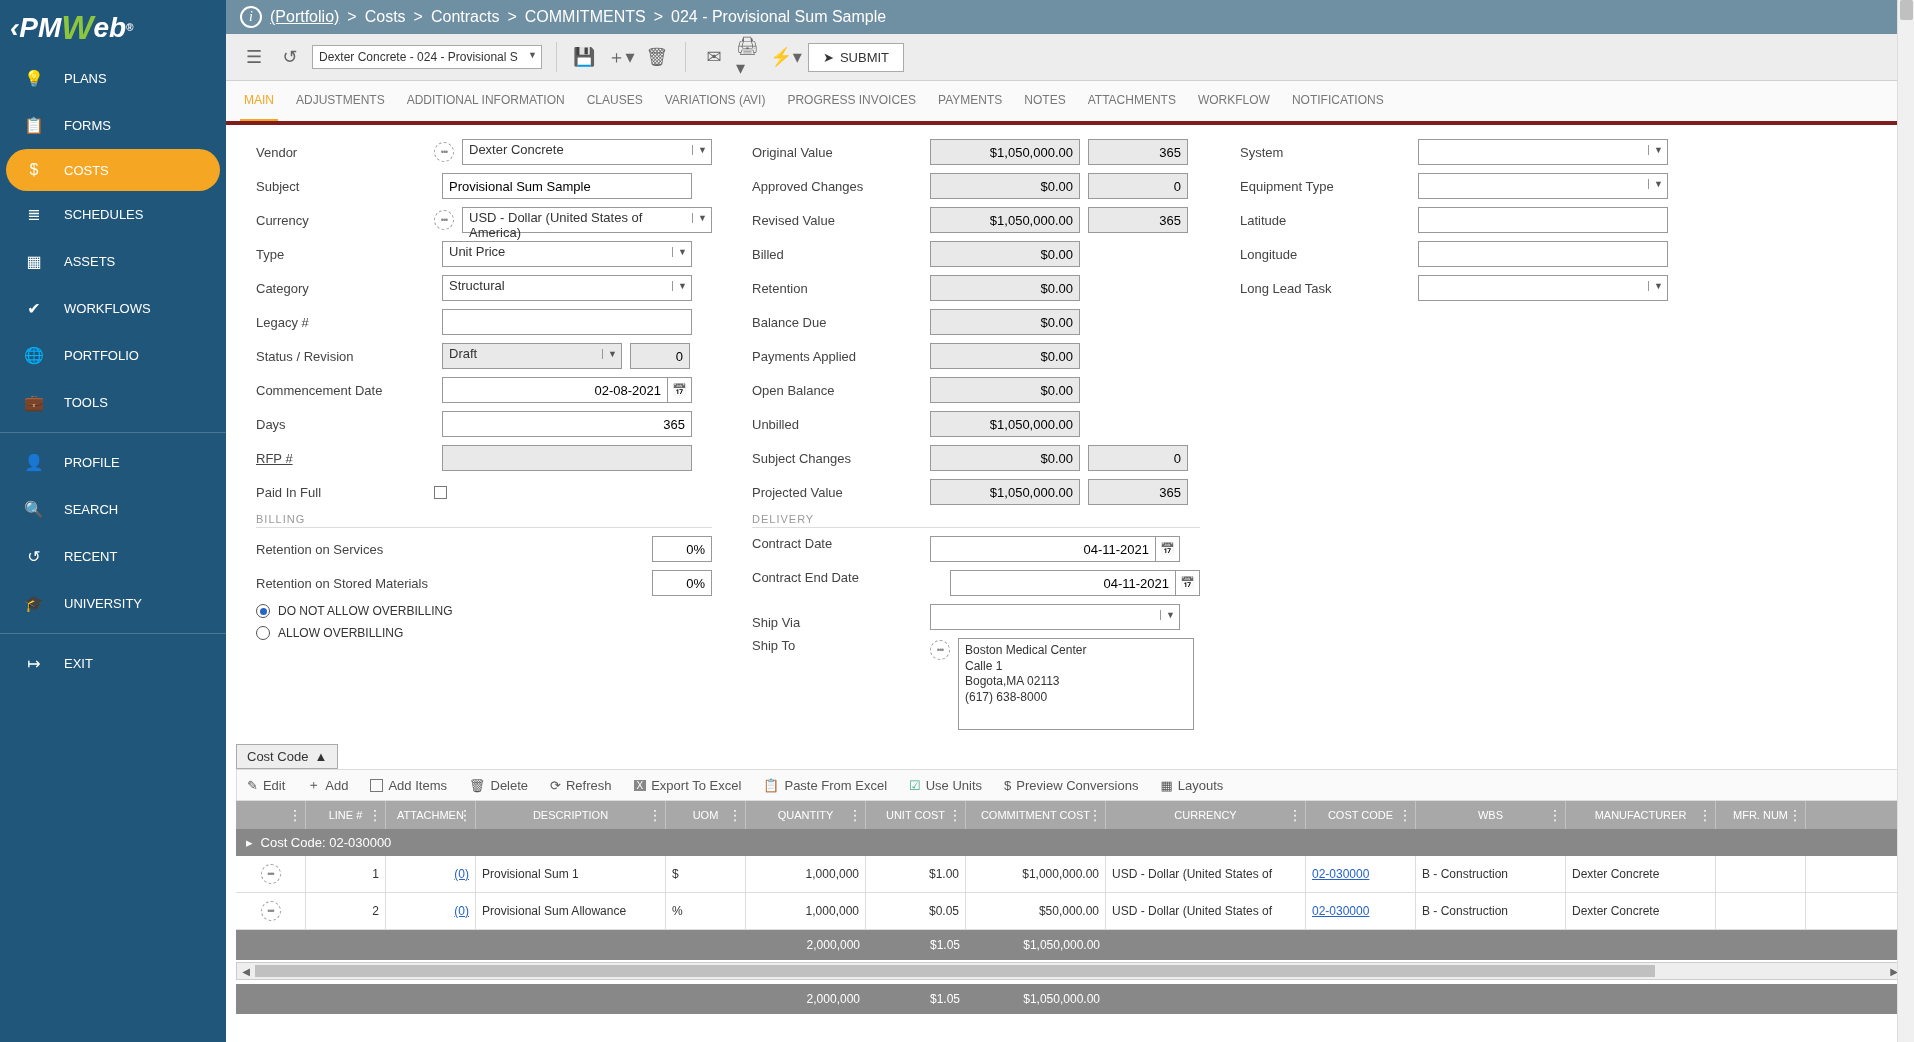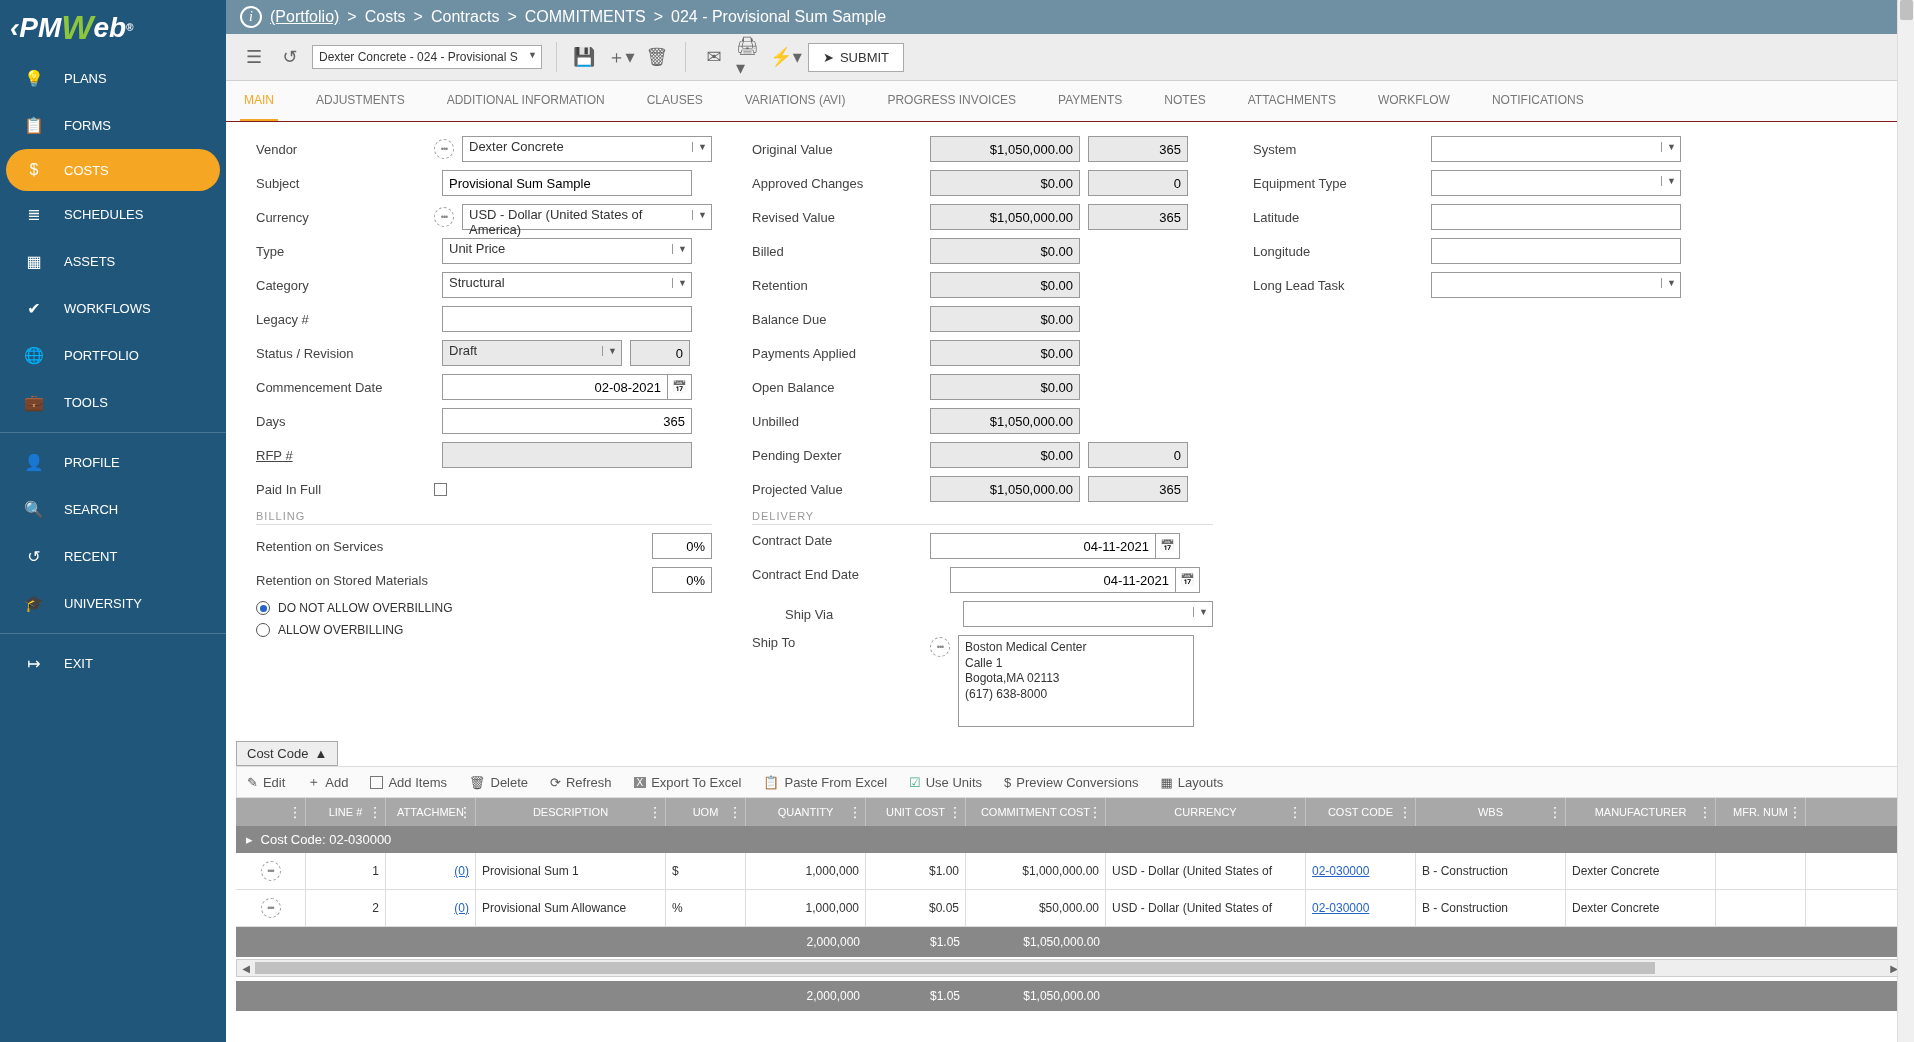--- a/index.html
+++ b/index.html
@@ -18,21 +18,21 @@
 .main{flex:1;display:flex;flex-direction:column;overflow:hidden}
 .breadcrumb{background:#6f8fa3;color:#fff;padding:6px 14px;font-size:16px;display:flex;align-items:center;gap:8px}
 .breadcrumb .info-icon{width:22px;height:22px;border:2px solid #fff;border-radius:50%;display:inline-flex;align-items:center;justify-content:center;font-style:italic;font-family:serif;font-size:14px}
 .breadcrumb .u{text-decoration:underline}
 .toolbar{background:#ededed;padding:8px 14px;display:flex;align-items:center;gap:8px;border-bottom:1px solid #d0d0d0}
 .tb-icon{width:28px;height:28px;display:inline-flex;align-items:center;justify-content:center;color:#666;cursor:pointer;font-size:18px}
 .tb-sep{width:1px;height:30px;background:#ccc;margin:0 6px}
 .tb-select{border:1px solid #aaa;background:#fff;padding:4px 20px 4px 6px;font-size:12px;position:relative;min-width:230px}
 .tb-select::after{content:"▼";position:absolute;right:4px;top:4px;font-size:9px;color:#555}
 .submit-btn{border:1px solid #aaa;background:#fff;padding:6px 14px;font-size:13px;display:flex;align-items:center;gap:6px;cursor:pointer}
-.tabs{display:flex;background:#fafafa;border-bottom:1px solid #7f1d1d;padding:0 14px;gap:34px;font-size:12px;color:#777}
+.tabs{display:flex;background:#fafafa;border-bottom:4px solid #7f1d1d;padding:0 14px;gap:14px;font-size:12px;color:#777}
 .tab{padding:12px 4px;cursor:pointer}
 .tab.active{color:#f5a623;border-bottom:2px solid #f5a623}
 .form-area{padding:14px 30px;display:flex;gap:40px;overflow:auto}
 .col{display:flex;flex-direction:column;gap:8px;min-width:420px}
 .col3{min-width:420px}
 .row{display:flex;align-items:center;gap:8px;min-height:26px}
 .lbl{width:170px;font-size:13px;color:#444}
 .lbl.u{text-decoration:underline}
 .inp{border:1px solid #999;height:26px;padding:2px 6px;font-size:13px;background:#fff;width:250px}
 .inp.ro{background:#e9e9e9}
@@ -303,21 +303,21 @@
           </div>
           <div class="row">
             <span class="lbl">Open Balance</span>
             <input class="inp ro rt" style="width: 150px;" value="$0.00">
           </div>
           <div class="row">
             <span class="lbl">Unbilled</span>
             <input class="inp ro rt" style="width: 150px;" value="$1,050,000.00">
           </div>
           <div class="row">
-            <span class="lbl">Pending Dexter</span>
+            <span class="lbl">Subject Changes</span>
             <input class="inp ro rt" style="width: 150px;" value="$0.00">
             <input class="inp ro rt md" value="0" style="">
           </div>
           <div class="row">
             <span class="lbl">Projected Value</span>
             <input class="inp ro rt" style="width: 150px;" value="$1,050,000.00">
             <input class="inp ro rt md" value="365" style="">
           </div>
           <div class="section-hdr">DELIVERY</div>
           <div class="row" style="align-items: flex-start;">
@@ -327,21 +327,21 @@
               <span class="date-icon cal-icon"></span>
             </div>
           </div>
           <div class="row" style="align-items: flex-start; gap: 28px;">
             <span class="lbl">Contract End Date</span>
             <div class="date-wrap">
               <input class="inp rt" style="width: 226px;" value="04-11-2021">
               <span class="date-icon cal-icon"></span>
             </div>
           </div>
-          <div class="row" style="align-items: center; margin-left: 33px;">
+          <div class="row" style="align-items: flex-end;">
             <span class="lbl">Ship Via</span>
             <span class="sel"></span>
           </div>
           <div class="row" style="align-items: flex-start;">
             <span class="lbl">Ship To</span>
             <span class="circ" style="margin-top:2px">•••</span>
             <div class="addr">Boston Medical Center<br>Calle 1<br>Bogota,MA 02113<br>(617) 638-8000</div>
           </div>
         </div>
       <div class="col col3" id="col-right">

